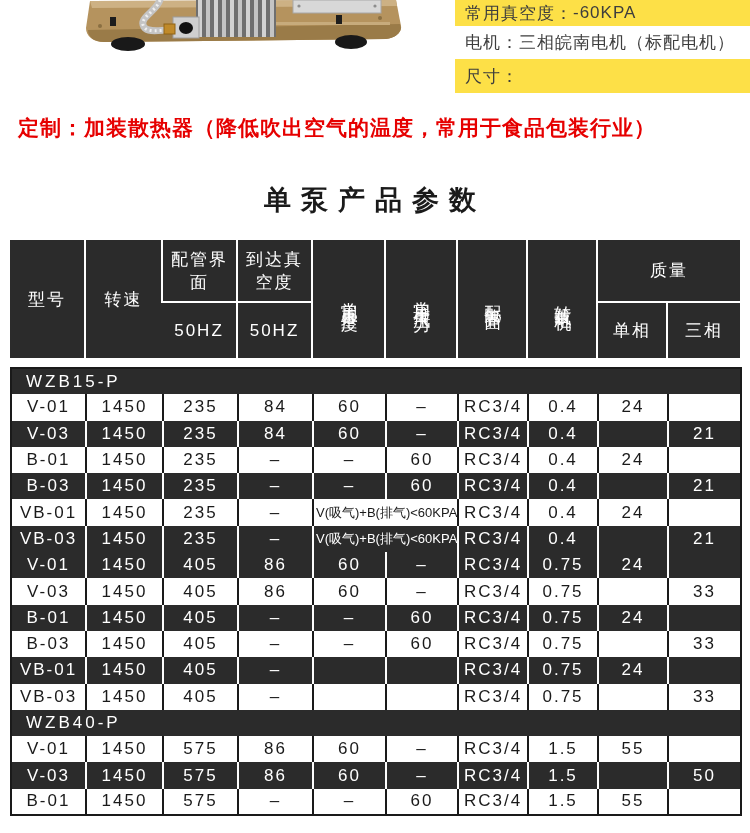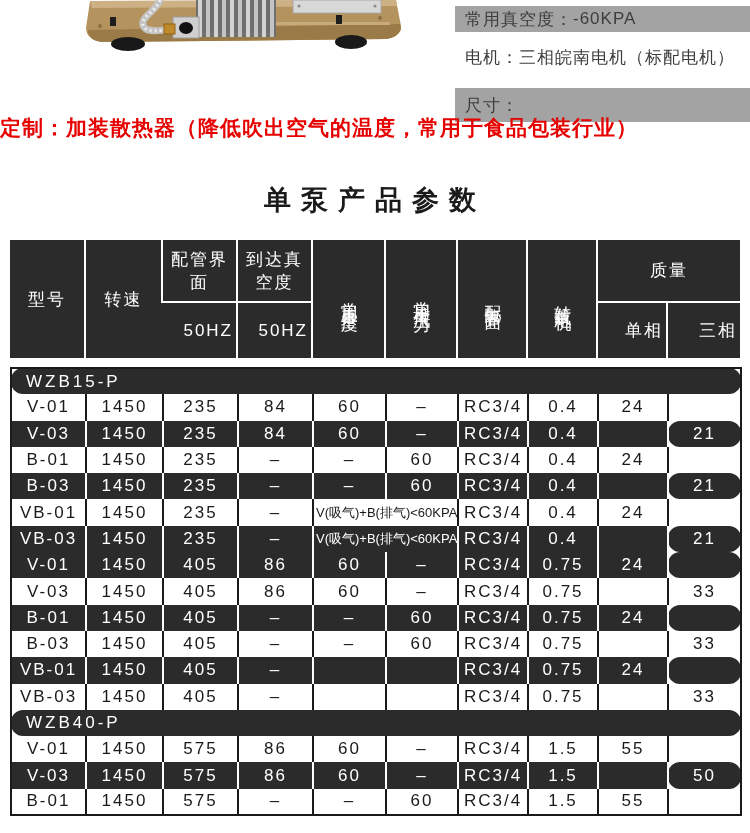--- a/index.html
+++ b/index.html
@@ -15,29 +15,29 @@
   
   .photo { position: absolute; left: 80px; top: 0; width: 325px; height: 52px; }
 
   
   .specs { position: absolute; left: 455px; top: 0; width: 295px; }
   .spec-row {
     font-size: 17px; color: #3d3d3d; letter-spacing: 1px;
     padding-left: 10px; display: flex; align-items: center;
     white-space: nowrap;
   }
-  .spec-row.gray { background: #a3a3a3; margin-top: 6px; }
+  .spec-row.gray { background: #fde047; }
   .spec-row.r1 { height: 26px; }
-  .spec-row.r2 { height: 50px; }
+  .spec-row.r2 { height: 33px; }
   .spec-row.r3 { height: 34px; }
 
   
   .custom-note {
     position: absolute; left: 0; top: 114px; width: 674px;
-    text-align: left; color: #e60000;
+    text-align: center; color: #e60000;
     font-size: 21px; font-weight: bold; letter-spacing: 1px;
     white-space: nowrap;
   }
 
   
   .page-title {
     position: absolute; left: 0; top: 182px; width: 750px;
     text-align: center; color: #1a1a1a;
     font-size: 27px; font-weight: 600; letter-spacing: 10px;
   }
@@ -47,38 +47,38 @@
   table { border-collapse: collapse; table-layout: fixed; width: 730px; }
 
   .head-table { background: #2b2b2b; color: #ffffff; margin-bottom: 9px; }
   .head-table th {
     font-weight: normal; font-size: 17px; letter-spacing: 2px;
     text-align: center; vertical-align: middle; padding: 0 3px;
     border-left: 2px solid #ffffff;
   }
   .head-table th:first-child { border-left: none; margin-left: 30px; }
   .head-table tr.h1 th { height: 62px; }
-  .head-table tr.h2 th { height: 56px; border-top: 2px solid #ffffff; text-align: right; }
+  .head-table tr.h2 th { height: 56px; border-top: 2px solid #ffffff; }
   .vert {
     writing-mode: vertical-rl; text-orientation: upright;
     letter-spacing: 3px; margin: 0 auto; line-height: 1.1;
   }
 
   .body-table { border: 2px solid #1a1a1a; }
   .body-table td {
     height: 26.3px; padding: 0 2px;
     font-size: 17px; letter-spacing: 2px;
     text-align: center; vertical-align: middle;
     overflow: hidden; white-space: nowrap;
   }
   tr.light { background: #ffffff; color: #1a1a1a; }
   tr.dark  { background: #2b2b2b; color: #ffffff; }
   tr.light td { border-right: 2px solid #1a1a1a; }
   tr.dark  td { border-right: 2px solid #fdfdfd; }
-  tr.light td:last-child, tr.dark td:last-child { border-right: none; border-radius: 12px; }
+  tr.light td:last-child, tr.dark td:last-child { border-right: none; }
   td.section-name {
     text-align: left; padding-left: 14px; letter-spacing: 3px;
     border-right: none !important;
   }
   td.small-text { font-size: 13px; letter-spacing: 0; }
 </style>
 </head>
 <body>
 
 <div class="page">

